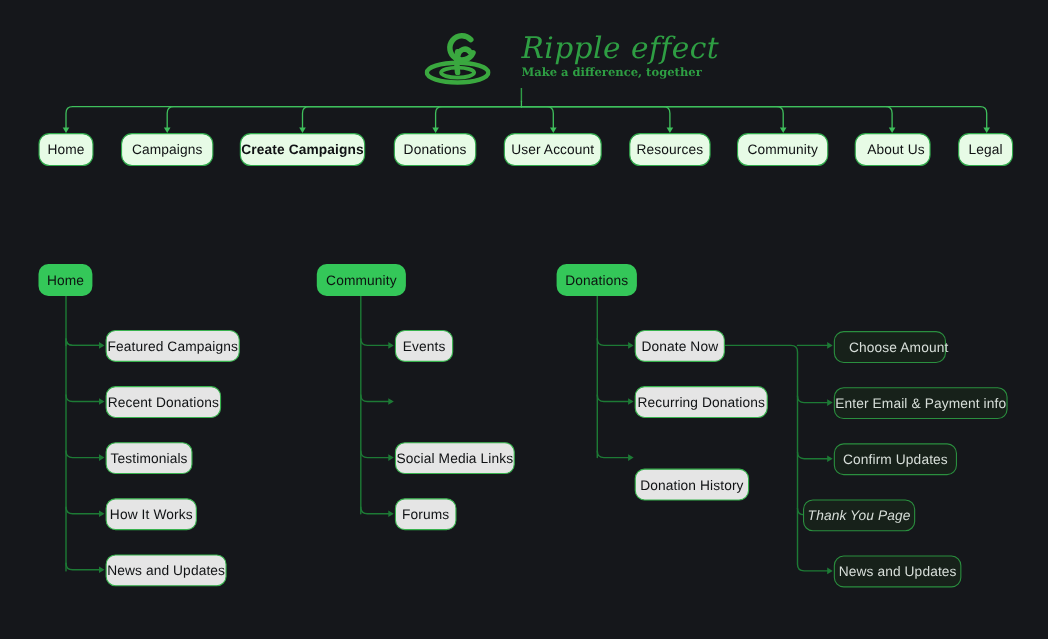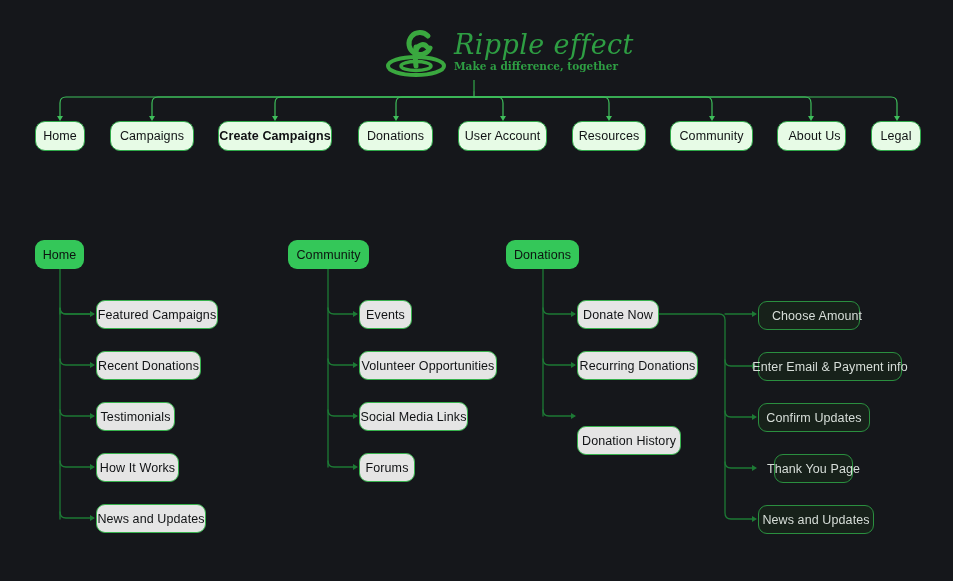--- a/index.html
+++ b/index.html
@@ -39,21 +39,21 @@
   .logo-block {
     position: absolute;
     left: 386px;
     top: 22px;
     display: flex;
     align-items: center;
     gap: 8px;
     z-index: 3;
   }
   .logo-mark { width: 60px; height: 56px; display: block; }
-  .logo-text { line-height: 1; padding-top: 2px; }
+  .logo-text { line-height: 1; padding-top: 2px; margin-left: 20px; }
   .brand-name {
     font-family: "DejaVu Serif", serif;
     font-size: 27px;
     font-style: italic;
     color: #2e9e43;
     letter-spacing: 0.4px;
     display: block;
     white-space: nowrap;
   }
   .brand-tag {
@@ -254,28 +254,27 @@
 
   <div class="node section" style="left:35px; top:240px; width:49px;">Home</div>
   <div class="node leaf" style="left:96px; top:300px; width:122px;">Featured Campaigns</div>
   <div class="node leaf" style="left:96px; top:402px; width:79px;">Testimonials</div>
   <div class="node leaf" style="left:96px; top:351px; width:105px;">Recent Donations</div>
   <div class="node leaf" style="left:96px; top:453px; width:83px;">How It Works</div>
   <div class="node leaf" style="left:96px; top:504px; width:110px;">News and Updates</div>
 
   <div class="node section" style="left:288px; top:240px; width:81px;">Community</div>
   <div class="node leaf" style="left:359px; top:300px; width:53px;">Events</div>
-  <div class="node leaf" style="left:359px; top:351px; width:138px;">Volunteer Opportunities</div>
   <div class="node leaf" style="left:359px; top:402px; width:109px;">Social Media Links</div>
   <div class="node leaf" style="left:359px; top:453px; width:56px;">Forums</div>
 
   <div class="node section" style="left:506px; top:240px; width:73px;">Donations</div>
   <div class="node leaf" style="left:577px; top:300px; width:82px;">Donate Now</div>
   <div class="node leaf" style="left:577px; top:351px; width:121px;">Recurring Donations</div>
   <div class="node leaf" style="left:577px; top:426px; width:104px;">Donation History</div>
 
   <div class="node deep" style="left:758px; top:301px; width:102px;padding-left:28px;">Choose Amount</div>
-  <div class="node deep" style="left:758px; top:352px; width:144px;">Enter Email &amp; Payment info</div>
+  <div class="node deep" style="left:758px; top:352px; width:158px;">Enter Email &amp; Payment info</div>
   <div class="node deep" style="left:758px; top:403px; width:112px;">Confirm Updates</div>
-  <div class="node deep" style="left:774px; top:454px; width:79px;">Thank You Page</div>
+  <div class="node deep" style="left:730px; top:454px; width:102px;font-style:italic;">Thank You Page</div>
   <div class="node deep" style="left:758px; top:505px; width:116px;">News and Updates</div>
 
 </div>
 
 </body></html>

